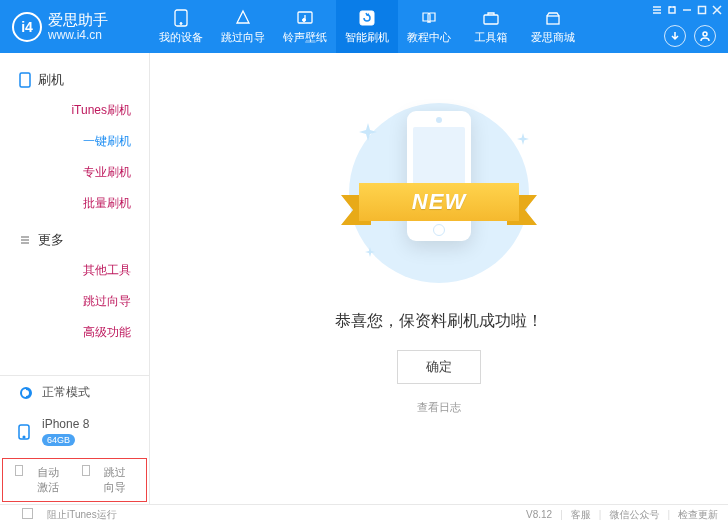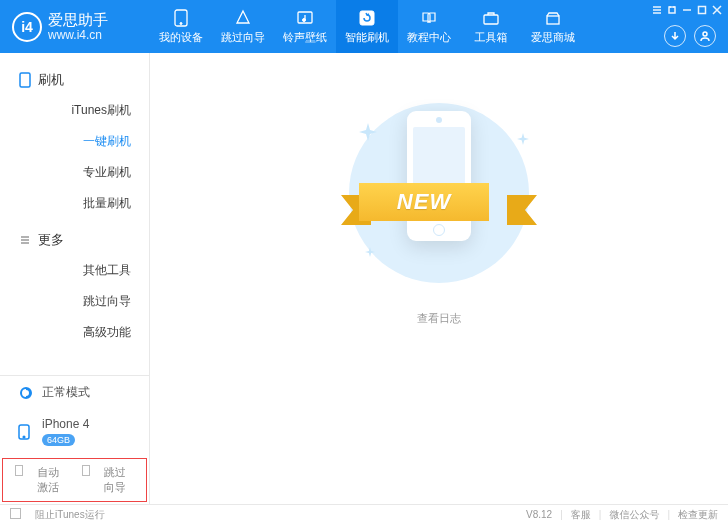--- a/index.html
+++ b/index.html
@@ -22,21 +22,21 @@
     .hc { width: 22px; height: 22px; border: 1.5px solid rgba(255,255,255,0.8); border-radius: 50%; display: flex; align-items: center; justify-content: center; cursor: pointer; }
     .hc svg { stroke: #fff; fill: none; stroke-width: 1.5; }
     
     .body { display: flex; height: 451px; }
     .sidebar { width: 150px; border-right: 1px solid #e8e8e8; display: flex; flex-direction: column; }
     .sb-scroll { flex: 1; overflow: hidden; padding-top: 12px; text-align: right; }
     .sb-group { display: flex; align-items: center; padding: 6px 18px; font-size: 13px; color: #333; }
     .sb-group-ico { width: 14px; margin-right: 6px; display: flex; align-items: center; justify-content: center; }
     .sb-group-ico svg { stroke: #1b8cf2; fill: none; stroke-width: 1.5; }
     .sb-collapse-ico svg { stroke: #999; }
-    .sb-item { padding: 7px 18px 7px 44px; font-size: 12px; color: #404040; cursor: pointer; }
+    .sb-item { padding: 7px 18px 7px 44px; font-size: 12px; color: #be185d; cursor: pointer; }
     .sb-item.active { color: #1b8cf2; }
     .sb-bottom { border-top: 1px solid #e8e8e8; }
     .sb-mode { padding: 8px 18px; display: flex; align-items: center; font-size: 12px; color: #555; }
     .mode-ico { width: 16px; height: 16px; margin-right: 8px; display: flex; align-items: center; justify-content: center; }
     .mode-ico svg { stroke: #1b8cf2; fill: none; stroke-width: 2; }
     .sb-device { padding: 8px 18px 10px; display: flex; align-items: center; font-size: 12px; color: #555; }
     .dev-ico { width: 16px; height: 16px; margin-right: 8px; }
     .dev-ico svg { stroke: #1b8cf2; fill: none; stroke-width: 1.5; }
     .badge { background: #4aa3f4; color: #fff; font-size: 9px; padding: 1px 5px; border-radius: 7px; margin-top: 3px; display: inline-block; }
     .sb-opts { border: 1.5px solid #e44; padding: 6px 12px; margin: 2px; display: flex; gap: 14px; font-size: 11px; color: #888; }
@@ -44,31 +44,31 @@
     .chkbox { width: 11px; height: 11px; border: 1px solid #bbb; }
     
     .main { flex: 1; display: flex; flex-direction: column; align-items: center; padding-top: 40px; position: relative; }
     .illus { width: 220px; height: 200px; position: relative; margin-bottom: 18px; }
     .circle-bg { position: absolute; width: 180px; height: 180px; background: #def0fd; border-radius: 50%; left: 20px; top: 10px; }
     .phone { position: absolute; left: 78px; top: 18px; width: 64px; height: 130px; background: #fff; border-radius: 9px; box-shadow: 0 6px 20px rgba(0,0,0,0.12); }
     .phone::before { content: ""; position: absolute; top: 6px; left: 50%; transform: translateX(-50%); width: 6px; height: 6px; background: #d0e8fb; border-radius: 50%; }
     .phone::after { content: ""; position: absolute; bottom: 5px; left: 50%; transform: translateX(-50%); width: 10px; height: 10px; border: 1.5px solid #d0e8fb; border-radius: 50%; }
     .screen { position: absolute; top: 16px; left: 6px; right: 6px; bottom: 20px; background: #e8f3fd; border-radius: 2px; }
     .ribbon { position: absolute; left: 12px; top: 90px; width: 196px; height: 54px; }
-    .ribbon-main { position: absolute; left: 18px; top: 0; width: 130px; height: 38px; background: linear-gradient(#ffd34d,#f5b92e); display: flex; align-items: center; justify-content: center; font-weight: 900; font-size: 22px; color: #fff; letter-spacing: 1px; font-style: italic; text-shadow: 0 1px 1px rgba(0,0,0,0.15); }
+    .ribbon-main { position: absolute; left: 18px; top: 0; width: 160px; height: 38px; background: linear-gradient(#ffd34d,#f5b92e); display: flex; align-items: center; justify-content: center; font-weight: 900; font-size: 22px; color: #fff; letter-spacing: 1px; font-style: italic; text-shadow: 0 1px 1px rgba(0,0,0,0.15); }
     .ribbon-l, .ribbon-r { position: absolute; top: 12px; width: 30px; height: 30px; background: #e8aa18; }
     .ribbon-l { left: 0; clip-path: polygon(0 0,100% 0,100% 100%,0 100%,40% 50%); }
     .ribbon-r { right: 0; clip-path: polygon(0 0,100% 0,60% 50%,100% 100%,0 100%); }
     .spark { position: absolute; fill: #c9e7fb; }
     .msg { font-size: 16px; color: #333; margin-bottom: 18px; }
     .btn { border: 1px solid #d8d8d8; background: #fff; padding: 7px 28px; font-size: 13px; color: #444; cursor: pointer; margin-bottom: 16px; }
     .loglink { font-size: 11px; color: #999; cursor: pointer; }
     
     .footer { height: 20px; border-top: 1px solid #e8e8e8; display: flex; align-items: center; font-size: 10px; color: #999; padding: 0 10px; }
-    .footer .chk { margin-right: auto; }
+    .footer .chk { margin-right: auto; margin-left: 12px; }
     .f-sep { margin: 0 8px; color: #ddd; }
     .flink { cursor: pointer; }
   </style>
 </head>
 <body>
 
 <div class="header">
   <div class="logo-block">
     <div class="logo-circle">i4</div>
     <div>
@@ -219,21 +219,21 @@
             </svg>
           </span>
         <span>正常模式</span>
       </div>
       <div class="sb-device">
         <span class="dev-ico"><svg width="12" height="16" viewBox="0 0 12 16">
               <rect x="1" y="1" width="10" height="14" rx="2"></rect>
               <circle cx="6" cy="13" r="0.8" fill="#1b8cf2"></circle>
             </svg></span>
         <div>
-          <div>iPhone 4</div>
+          <div>iPhone 8</div>
           <span class="badge">64GB</span>
         </div>
       </div>
       <div class="sb-opts">
         <div class="chk">
           <span class="chkbox"></span>
           <span>自动激活</span>
         </div>
         <div class="chk">
           <span class="chkbox"></span>
@@ -257,20 +257,22 @@
         </svg>
       <div class="phone">
           <div class="screen"></div>
         </div>
       <div class="ribbon">
         <div class="ribbon-l"></div>
         <div class="ribbon-r"></div>
         <div class="ribbon-main">NEW</div>
       </div>
     </div>
+    <div class="msg">恭喜您，保资料刷机成功啦！</div>
+    <button class="btn">确定</button>
     <div class="loglink">查看日志</div>
   </div>
 </div>
 
 <div class="footer">
   <div class="chk">
     <span class="chkbox"></span>
     <span>阻止iTunes运行</span>
   </div>
   <span>V8.12</span>

